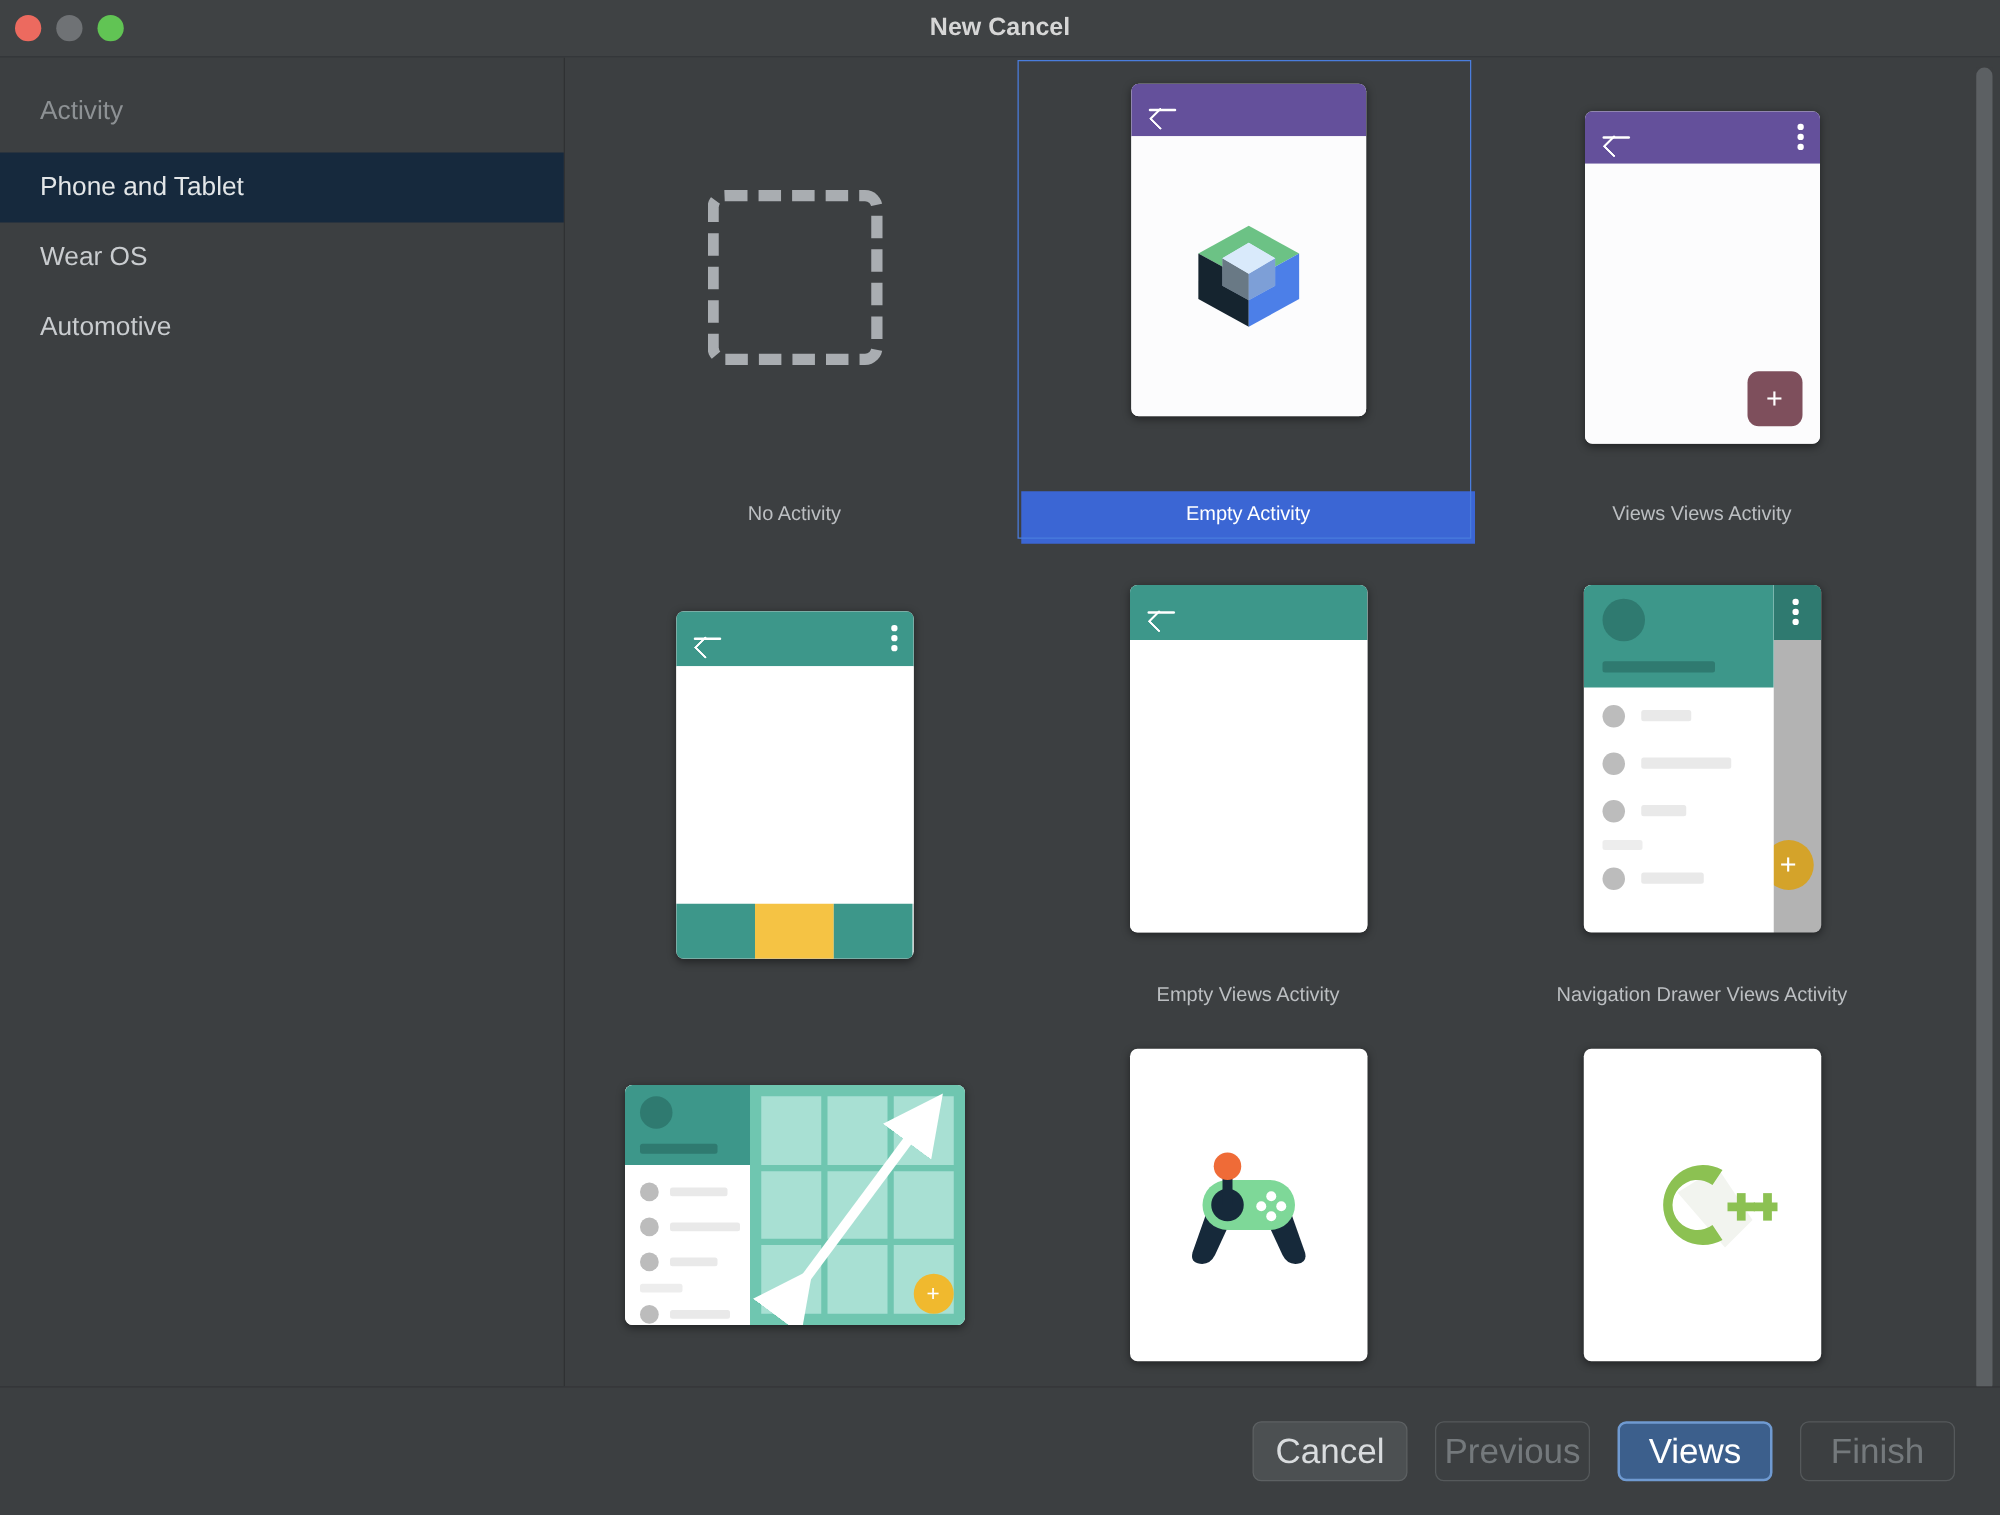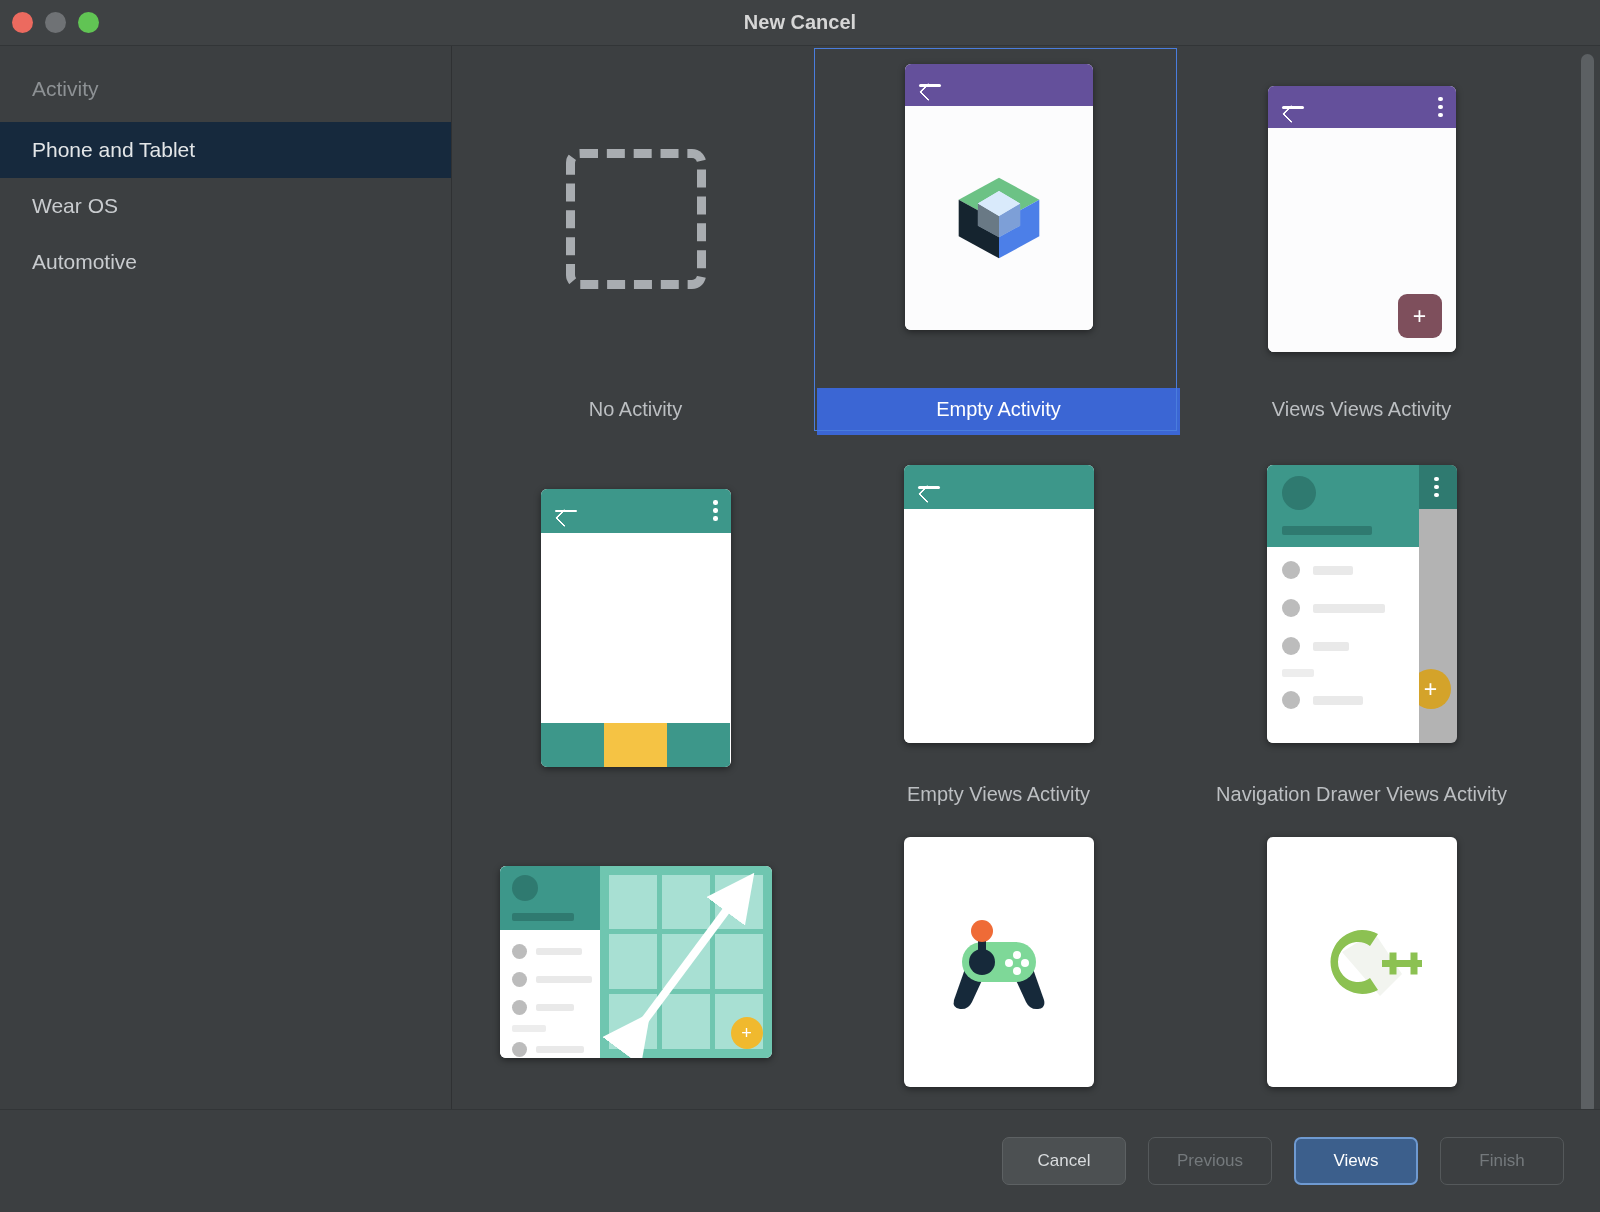--- a/index.html
+++ b/index.html
@@ -79,21 +79,21 @@
   .cell.row2 { height: 385px; }
   .cell.row3 { height: 330px; }
   .cell-art {
     flex: 1 1 auto;
     display: flex; align-items: center; justify-content: center;
     width: 100%;
   }
   .cell-label {
     width: 100%;
     text-align: center;
-    font-size: 20px;
+    font-size: 16px;
     color: #bcbfc2;
     padding: 10px 4px 14px 4px;
   }
   .cell.selected .cell-label {
     background: #3b66d4; color: #ffffff; margin-top: 44px;
   }
   .sel-frame {
     position: absolute;
     border: 1px solid #4a7ddd;
     pointer-events: none;
@@ -163,21 +163,21 @@
     flex: 0 0 103px; height: 103px;
     background: #3c3f41;
     border-top: 1px solid #323537;
     display: flex; align-items: center; justify-content: flex-end;
     padding-right: 36px; gap: 22px;
   }
   .btn {
     height: 48px; min-width: 124px;
     border-radius: 7px;
     display: flex; align-items: center; justify-content: center;
-    font-size: 17px;
+    font-size: 28px;
   }
   .btn.normal { background: #4c5052; border: 1px solid #5d6163; color: #d9dcde; }
   .btn.disabled { background: transparent; border: 1px solid #55595b; color: #74797c; }
   .btn.primary { background: #3c5f8c; border: 2px solid #6f9ad1; color: #ffffff; }
 </style>
 </head>
 <body>
 
 <div class="window">
 

